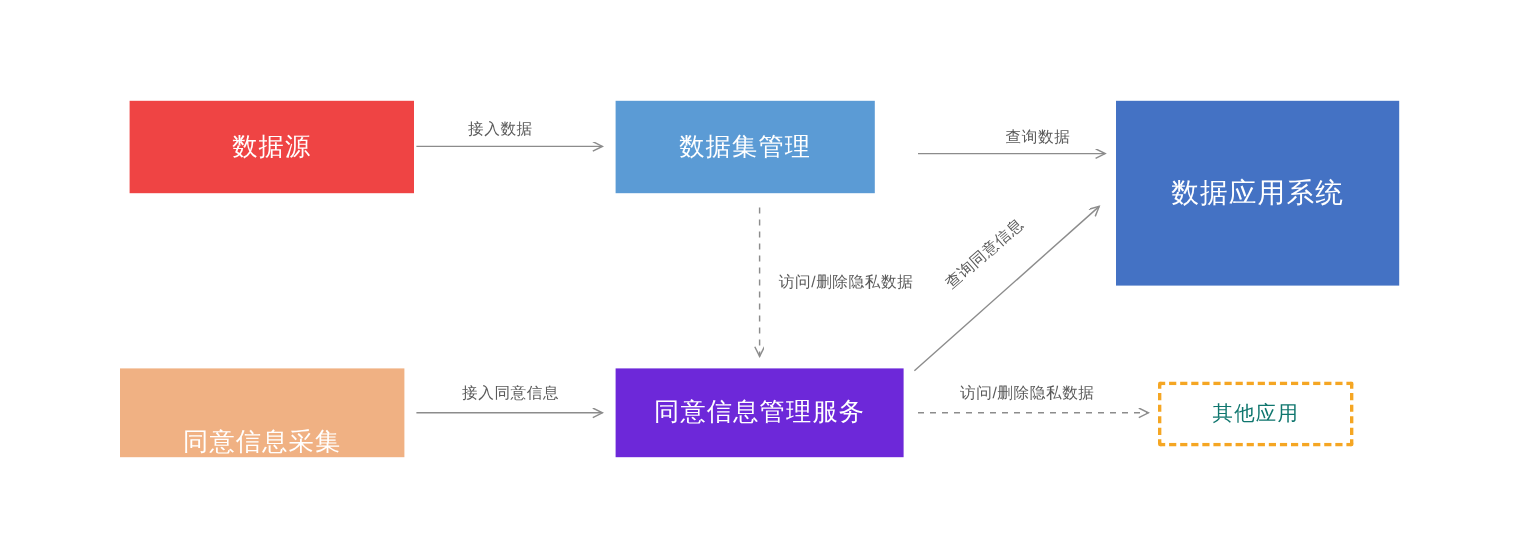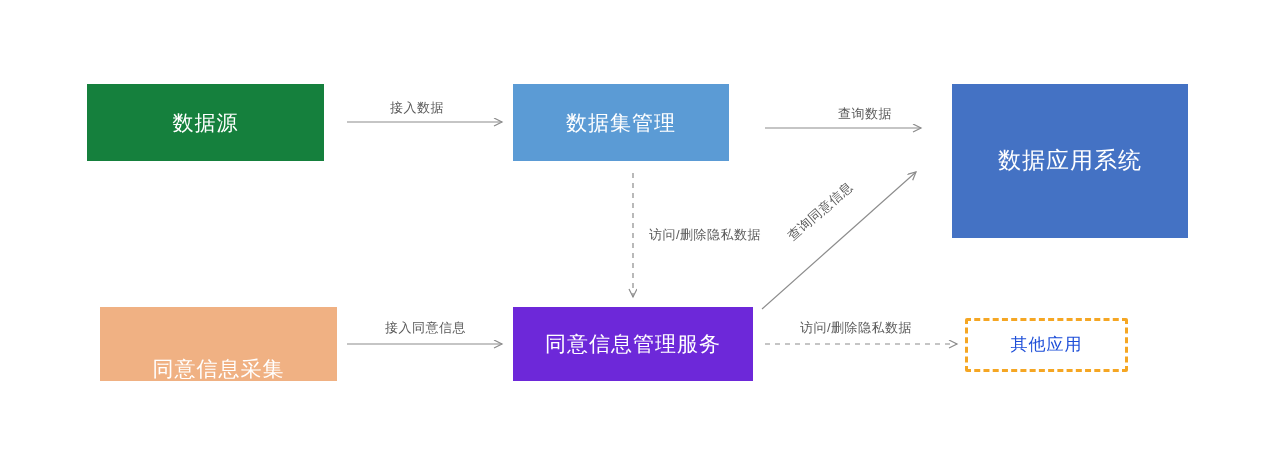--- a/index.html
+++ b/index.html
@@ -25,29 +25,29 @@
     box-sizing: border-box;
     text-align: center;
     letter-spacing: 1px;
     line-height: 1.2;
   }
   .node-filled {
     color: #ffffff;
     font-size: 21px;
   }
   .node-dashed {
-    color: #1d4ed8;
+    color: #0f766e;
     font-size: 17px;
     background: #ffffff;
     border: 3px dashed #f5a623;
     border-radius: 2px;
   }
-  #node-data-source      { left: 87px; top: 84px;  width: 237px; height: 77px;  background: #15803d; }
+  #node-data-source      { left: 108px; top: 84px;  width: 237px; height: 77px;  background: #ef4444; }
   #node-dataset-mgmt     { left: 513px; top: 84px;  width: 216px; height: 77px;  background: #5b9bd5; }
-  #node-data-app-system  { left: 930px; top: 84px;  width: 236px; height: 154px; background: #4472c4; font-size: 23px; margin-left: 22px; }
+  #node-data-app-system  { left: 930px; top: 84px;  width: 236px; height: 154px; background: #4472c4; font-size: 23px; }
   #node-consent-collect  { left: 100px; top: 307px; width: 237px; height: 74px;  background: #f0b183; align-items: flex-end; }
   #node-consent-service  { left: 513px; top: 307px; width: 240px; height: 74px;  background: #6d28d9; }
   #node-other-apps       { left: 965px; top: 318px; width: 163px; height: 54px; }
 
   .edge-layer {
     position: absolute;
     left: 0;
     top: 0;
     width: 1280px;
     height: 460px;

